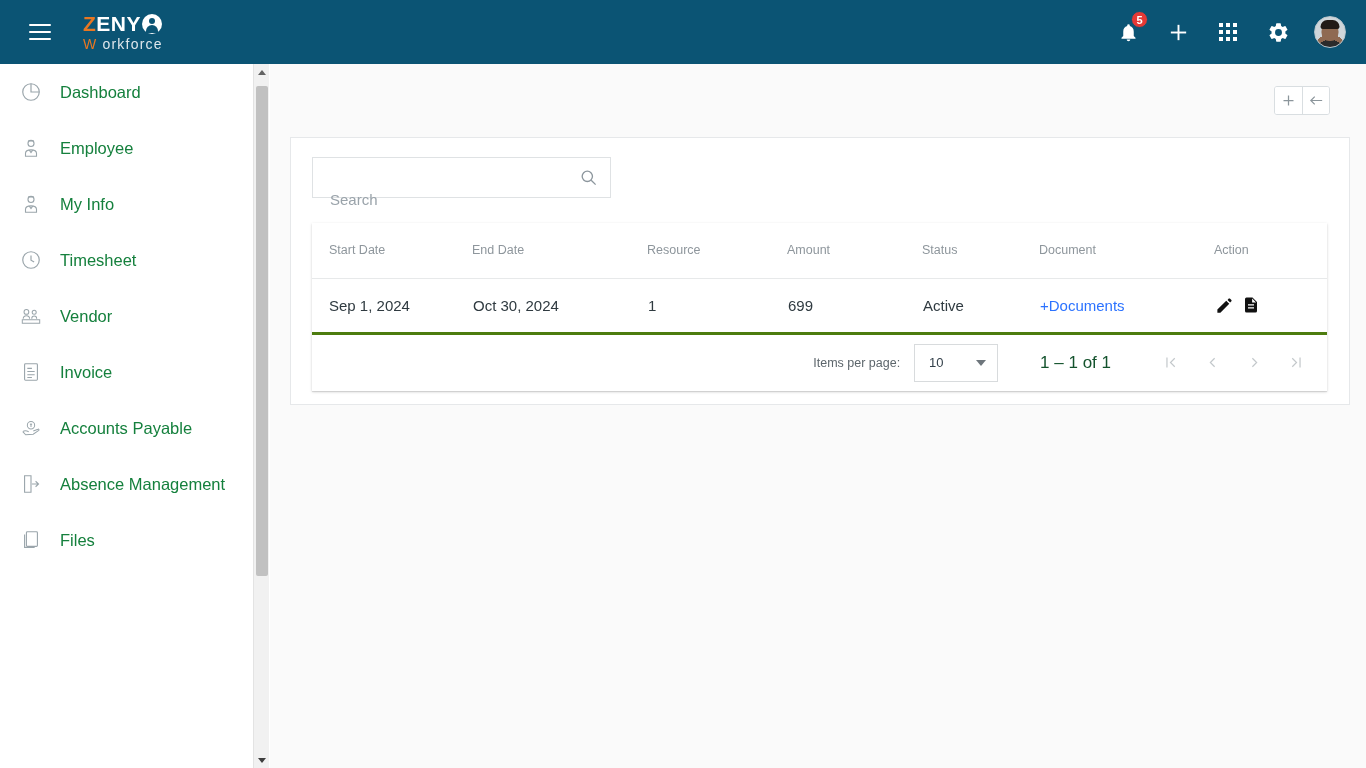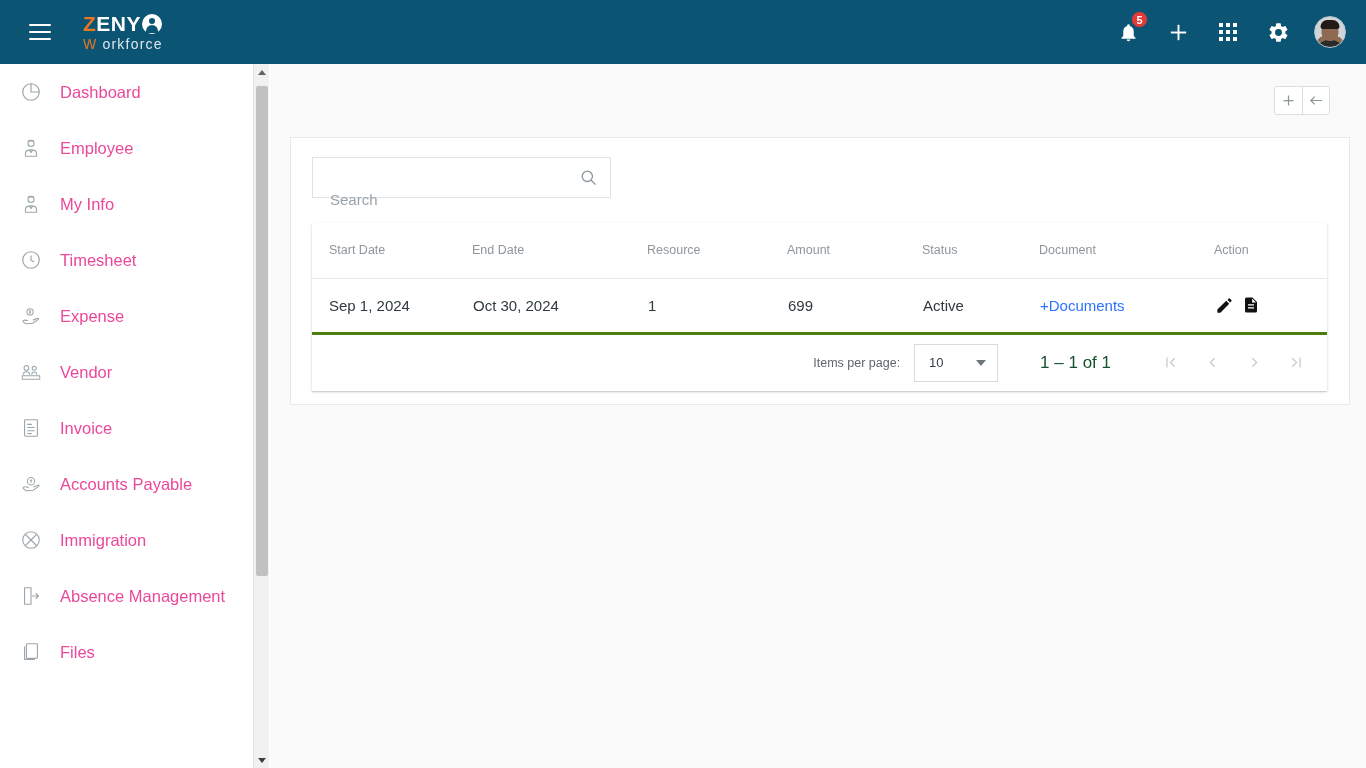--- a/index.html
+++ b/index.html
@@ -86,21 +86,21 @@
   .sidebar {
     position: absolute; top: 64px; left: 0;
     width: 253px; height: 704px;
     background: #ffffff;
     overflow: hidden;
     z-index: 20;
   }
   .nav-item {
     display: flex; align-items: center;
     height: 56px; padding-left: 18px;
-    cursor: pointer; color: #ec4899;
+    cursor: pointer; color: #15803d;
     font-size: 16.5px;
   }
   .nav-ico {
     width: 26px; height: 26px; margin-right: 16px;
     flex: 0 0 26px;
     display: flex; align-items: center; justify-content: center;
     color: #9aa5ab;
   }
   .nav-label { white-space: nowrap; }
 
@@ -317,30 +317,20 @@
   <div class="nav-item">
     <span class="nav-ico">
       <svg width="22" height="22" viewBox="0 0 24 24" fill="none" stroke="#9aa5ab" stroke-width="1.3">
         <circle cx="12" cy="12" r="9"></circle>
           <path d="M12 7v5.2l3.4 2"></path>
       </svg>
     </span>
     <span class="nav-label">Timesheet</span>
   </div>
 
-  <div class="nav-item">
-    <span class="nav-ico">
-      <svg width="22" height="22" viewBox="0 0 24 24" fill="none" stroke="#9aa5ab" stroke-width="1.2">
-        <circle cx="11" cy="7.5" r="3.4"></circle>
-          <path d="M11 5.5v4M10 6.4h2M10 8.6h2"></path>
-        <path d="M3 17.5c2-1.8 3.5-1.2 5.5-.3M3 17.5l3 3 8-.6 6-4.2c.6-.5 0-1.6-.9-1.2l-5 2"></path>
-      </svg>
-    </span>
-    <span class="nav-label">Expense</span>
-  </div>
 
 
   <div class="nav-item">
     <span class="nav-ico">
       <svg width="22" height="22" viewBox="0 0 24 24" fill="none" stroke="#9aa5ab" stroke-width="1.1">
         <circle cx="7" cy="7.5" r="2.6"></circle>
           <circle cx="15.5" cy="8" r="2.2"></circle>
         <path d="M3.5 15c0-2.2 1.6-3.4 3.5-3.4s3.5 1.2 3.5 3.4"></path>
         <path d="M12.8 15c0-1.9 1.3-2.9 2.7-2.9s2.7 1 2.7 2.9"></path>
         <path d="M2.5 16h19v4h-19z"></path>
@@ -363,29 +353,20 @@
     <span class="nav-ico">
       <svg width="22" height="22" viewBox="0 0 24 24" fill="none" stroke="#9aa5ab" stroke-width="1.1">
         <circle cx="12" cy="9" r="4"></circle>
           <path d="M12 7v4M10.8 8h2.4"></path>
         <path d="M3 16c2.3-1.7 4.3-1 6.5 0M3 16l3.2 3.4 8.2-.6 6.1-4.3c.6-.5 0-1.6-.9-1.2l-5.1 2"></path>
       </svg>
     </span>
     <span class="nav-label">Accounts Payable</span>
   </div>
 
-  <div class="nav-item">
-    <span class="nav-ico">
-      <svg width="22" height="22" viewBox="0 0 24 24" fill="none" stroke="#9aa5ab" stroke-width="1.2">
-        <circle cx="12" cy="12" r="9"></circle>
-        <path d="M6 6l12 12M18 6L6 18"></path>
-      </svg>
-    </span>
-    <span class="nav-label">Immigration</span>
-  </div>
 
 
   <div class="nav-item">
     <span class="nav-ico">
       <svg width="22" height="22" viewBox="0 0 24 24" fill="none" stroke="#9aa5ab" stroke-width="1.2">
         <path d="M5 3h7v18H5z"></path>
         <path d="M13 12h7M17 9l3.2 3-3.2 3"></path>
       </svg>
     </span>
     <span class="nav-label">Absence Management</span>

